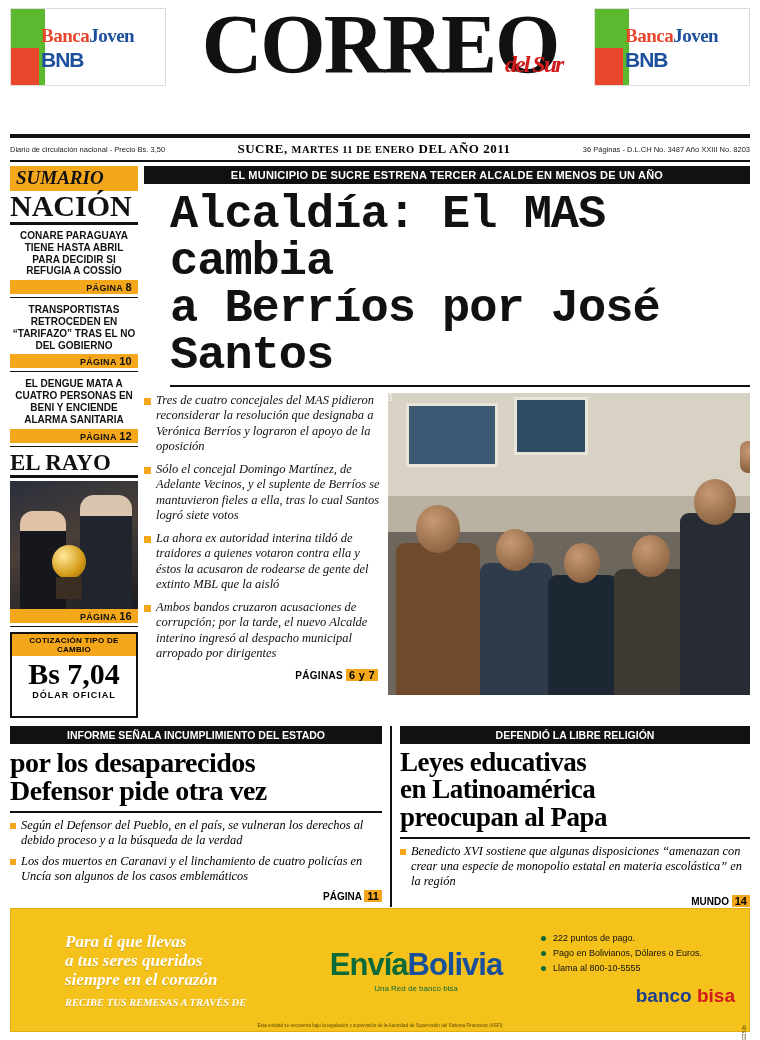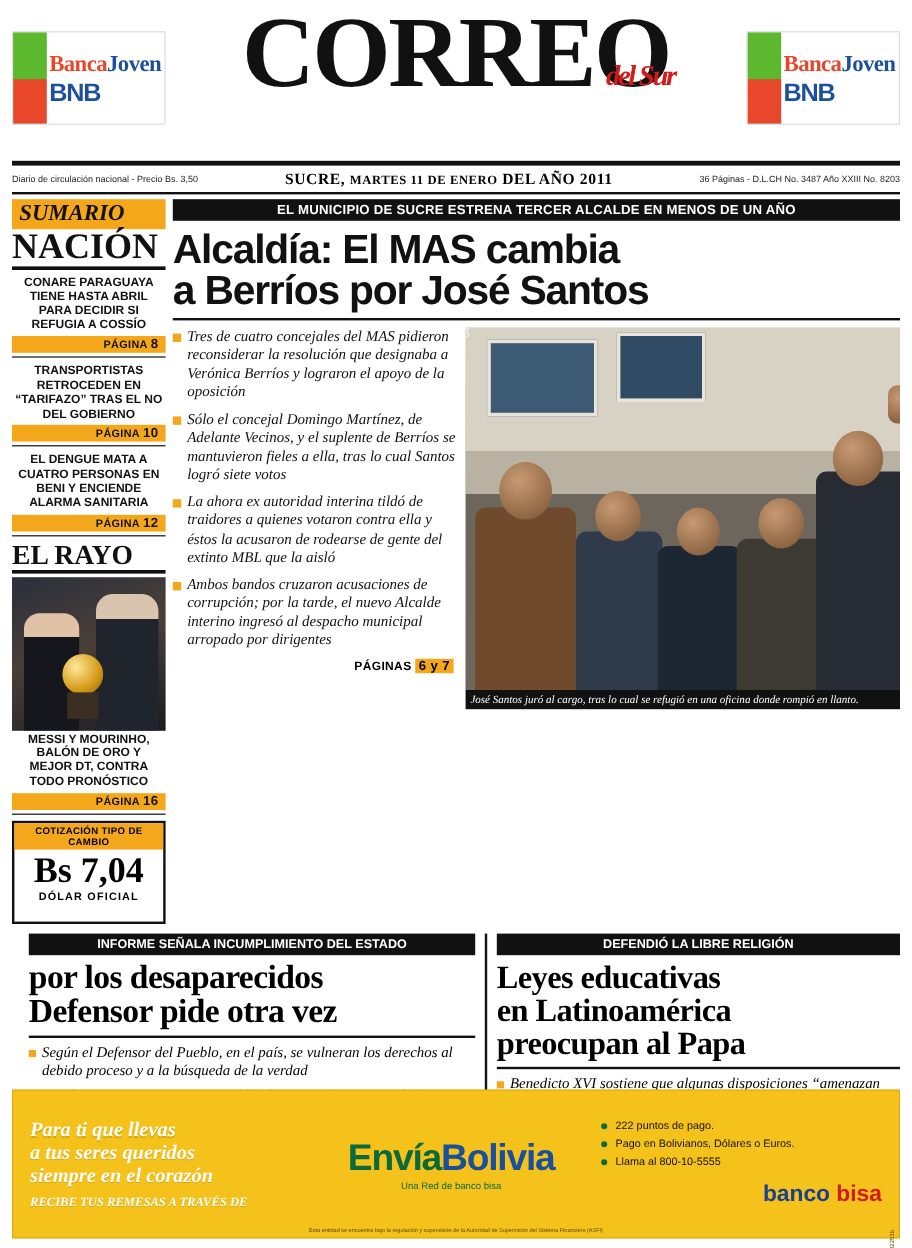--- a/index.html
+++ b/index.html
@@ -14,26 +14,25 @@
   
   .masthead {
     position: relative;
     height: 132px;
     padding: 8px 10px 0 10px;
     display: flex;
     align-items: flex-start;
     justify-content: space-between;
   }
   .ad-bnb {
-    width: 128px; height: 78px;
+    width: 156px; height: 78px;
     background: linear-gradient(90deg,#5cb82e 0 22%, #ffffff 22% 100%);
     border: 1px solid #ddd;
     position: relative;
     overflow: hidden;
-    margin-top: 18px;
   }
   .ad-bnb .b1 { position:absolute; left:0; top:0; width:28px; height:39px; background:#5cb82e;}
   .ad-bnb .b2 { position:absolute; left:0; top:39px; width:28px; height:39px; background:#e8472c;}
   .ad-bnb .txt { position:absolute; left:30px; top:16px; }
   .ad-bnb .banca {
     font-family:"Liberation Serif", serif; font-weight:bold; font-size:19px; color:#e8472c; letter-spacing:-0.5px;
   }
   .ad-bnb .banca i { color:#1c4f9c; font-style:normal; }
   .ad-bnb .bnb {
     font-family:"Liberation Sans", sans-serif; font-weight:bold; font-size:21px; color:#1c4f9c; letter-spacing:-1px; margin-top:1px;
@@ -154,25 +153,26 @@
   }
 
   
   .kicker {
     background:#111; color:#fff;
     font-family:"Liberation Sans", sans-serif;
     font-weight:bold; font-size:11px; letter-spacing:0.2px;
     text-align:center; padding:3px 0 3px 0;
   }
   .lead-head {
-    font-family:Liberation Sans, sans-serif;
-    font-weight:bold; font-size:34px; line-height:1.0;
+    font-family:Liberation Mono, monospace;
+    font-weight:bold; font-size:47px; line-height:1.0;
     letter-spacing:-1px; color:#111;
     padding:7px 0 6px 0;
     border-bottom:2px solid #111;
+    margin-left:26px;
   }
   .lead-body { display:flex; gap:8px; padding-top:6px; }
   .bullets { width:236px; }
   .bullet {
     display:flex; gap:5px; margin-bottom:8px;
   }
   .bullet .sq { width:7px; height:7px; background:#f5a71b; margin-top:5px; flex:0 0 7px; }
   .bullet p {
     font-family:"Liberation Serif", serif;
     font-style:italic; font-size:12.5px; line-height:1.22; color:#111;
@@ -216,21 +216,21 @@
     padding:3px 4px; line-height:1.1;
   }
   .photo-credit {
     position:absolute; left:-1px; top:8px;
     transform:rotate(-90deg); transform-origin:left top;
     font-family:"Liberation Sans", sans-serif;
     font-size:6px; color:#fff; white-space:nowrap;
   }
 
   
-  .lower { display:flex; gap:8px; padding:8px 10px 0 24px; }
+  .lower { display:flex; gap:8px; padding:8px 10px 0 10px; }
   .lcol { width:372px; }
   .rcol { flex:1; border-left:2px solid #111; padding-left:8px; }
   .sub-kicker {
     background:#111; color:#fff;
     font-family:"Liberation Sans", sans-serif;
     font-weight:bold; font-size:10.5px;
     text-align:center; padding:3px 0;
   }
   .sub-head {
     font-family:"Liberation Serif", serif;
@@ -261,20 +261,21 @@
     background:#f5c21b;
     border:1px solid #e0ae12;
     display:flex; align-items:center;
   }
   .ad-left {
     width:250px; padding-left:14px;
     font-family:"Liberation Serif", serif;
     font-weight:bold; font-style:italic;
     color:#ffffff; font-size:17px; line-height:1.12;
     text-shadow:0 1px 0 rgba(0,0,0,.15);
+    margin-left:40px;
   }
   .ad-left .small {
     font-size:10.5px; color:#fff; margin-top:8px; font-style:italic; font-weight:bold;
   }
   .ad-center { width:230px; text-align:center; }
   .ad-center .envia {
     font-family:"Liberation Sans", sans-serif;
     font-weight:bold; font-size:31px; letter-spacing:-1px;
   }
   .ad-center .envia .e { color:#0b6a3a; }
@@ -390,21 +391,20 @@
       </div>
 
       <div class="rayo">EL RAYO</div>
       <div class="photo-rayo">
         <div class="suit"></div>
         <div class="suit2"></div>
         <div class="ball"></div>
         <div class="base"></div>
       </div>
       <div class="side-item">
-        <div class="side-text">MESSI Y MOURINHO, BALÓN DE ORO Y MEJOR DT, CONTRA TODO PRONÓSTICO</div>
         <div class="pagina-bar">
           <span>PÁGINA</span>
           <b>16</b>
         </div>
       </div>
 
       <div class="cotiz-box">
         <div class="cotiz-head">COTIZACIÓN TIPO DE CAMBIO</div>
         <div class="cotiz-value">Bs 7,04</div>
         <div class="cotiz-sub">DÓLAR OFICIAL</div>
@@ -459,21 +459,20 @@
 
             <div class="lp-body" style="left:226px; top:176px; width:76px; height:130px; background:#3d3a33;"></div>
             <div class="lp-head" style="left:244px; top:142px; width:38px; height:42px;"></div>
 
             <div class="lp-body" style="left:292px; top:120px; width:78px; height:186px; background:#262b34;"></div>
             <div class="lp-head" style="left:306px; top:86px; width:42px; height:46px;"></div>
             <div class="lp-head" style="left:352px; top:48px; width:24px; height:32px; border-radius:8px;"></div>
 
             <div class="photo-credit">Gonzalo Sánchez/CORREO DEL SUR</div>
           </div>
-          <div class="lp-caption">José Santos juró al cargo, tras lo cual se refugió en una oficina donde rompió en llanto.</div>
         </div>
       </div>
     </div>
   </div>
 
   <div class="lower">
 
     <div class="lcol">
       <div class="sub-kicker">INFORME SEÑALA INCUMPLIMIENTO DEL ESTADO</div>
       <div class="sub-head">

